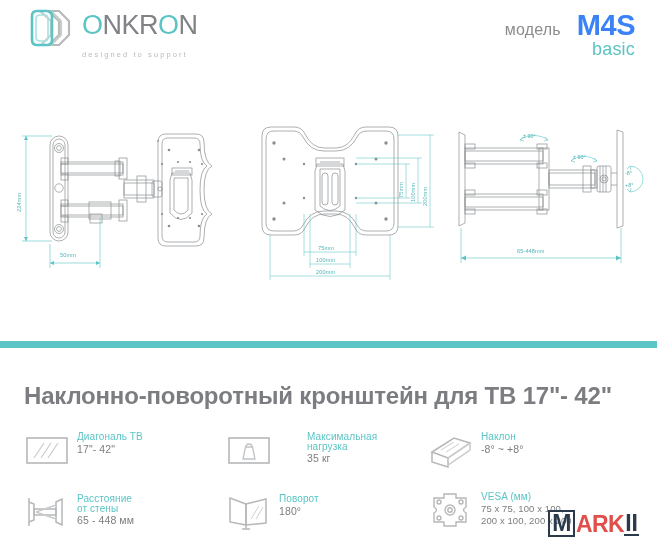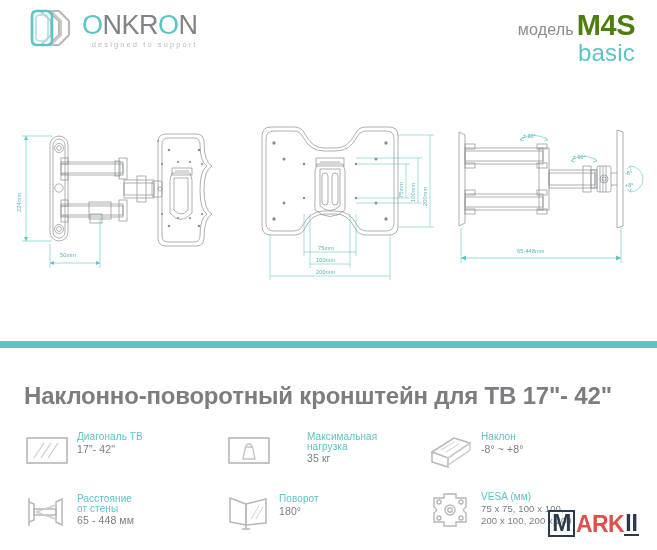--- a/index.html
+++ b/index.html
@@ -44,22 +44,22 @@
     letter-spacing: -0.5px;
     line-height: 30px;
     color: #808285;
     white-space: nowrap;
   }
   .brand-name .teal { color: #5bc4c4; }
   .brand-tagline {
     font-size: 7.5px;
     letter-spacing: 2.1px;
     color: #b9bbbd;
-    text-align: right;
-    margin-top: 0;
+    text-align: left;
+    margin-top: 10px;
     white-space: nowrap;
   }
 
   .model-block {
     position: absolute;
     right: 22px; top: 9px;
     text-align: right;
   }
   .model-line {
     display: flex;
@@ -68,26 +68,26 @@
     white-space: nowrap;
   }
   .model-word {
     font-size: 16px;
     color: #8a8c8e;
     letter-spacing: 0.2px;
   }
   .model-code {
     font-size: 29px;
     font-weight: bold;
-    color: #4d7c0f;
-    margin-left: 3px;
+    color: #3b82f6;
+    margin-left: 16px;
     letter-spacing: -0.5px;
   }
   .model-sub {
-    font-size: 24px;
+    font-size: 18px;
     color: #5bc4c4;
     margin-top: -3px;
     letter-spacing: 0.2px;
   }
 
   
   .drawings {
     position: absolute;
     left: 0; top: 118px;
     width: 657px; height: 190px;

